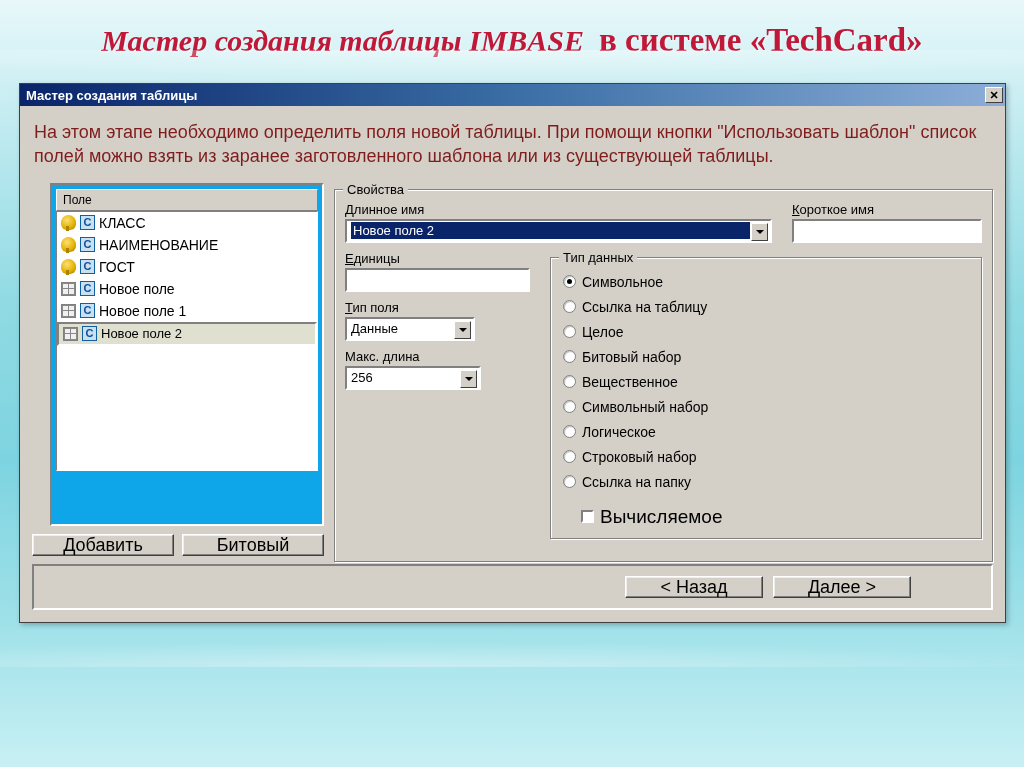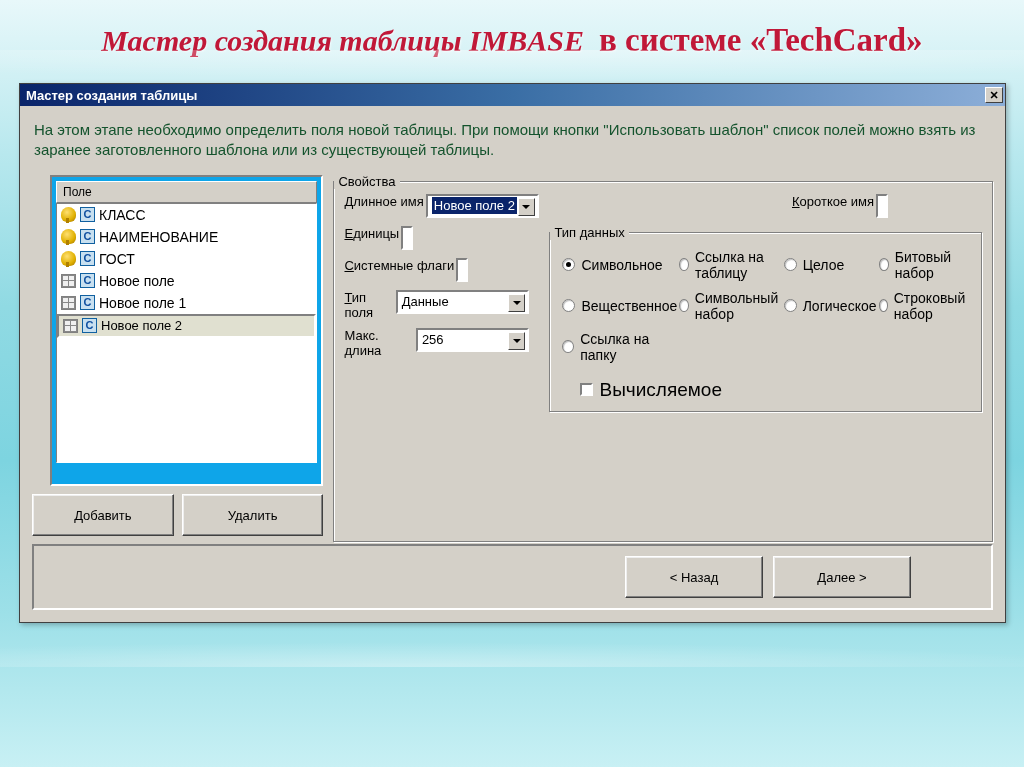--- a/index.html
+++ b/index.html
@@ -58,21 +58,21 @@
   font-family: Arial; font-size: 11px; color: #000; font-weight: bold;
   cursor: pointer;
 }
 .win-body {
   flex: 1;
   padding: 10px 12px 12px;
   display: flex;
   flex-direction: column;
   gap: 8px;
 }
-.desc { font-size: 15px; color: #14532d; line-height: 1.35; padding: 4px 2px 6px; }
+.desc { font-size: 18px; color: #7f1d1d; line-height: 1.35; padding: 4px 2px 6px; }
 .main-row { display: flex; gap: 10px; flex: 1; }
 .left-col { width: 292px; display: flex; flex-direction: column; gap: 8px; }
 .right-col { flex: 1; }
 
 .sunken-panel {
   border: 2px solid;
   border-color: #808080 #fff #fff #808080;
   background: #0ea5e9;
   margin-left: 18px;
 }
@@ -127,47 +127,47 @@
   color: #1050a0;
   font-weight: bold;
   font-size: 11px;
   text-align: center;
   line-height: 13px;
 }
 
 .btn-row { display: flex; gap: 8px; }
 .winbtn {
   flex: 1;
-  height: 42px;
+  height: 22px;
   background: #d4d0c8;
   border: 1px solid;
   border-color: #fff #404040 #404040 #fff;
   box-shadow: inset -1px -1px 0 #808080, inset 1px 1px 0 #eee;
-  font-size: 13px;
+  font-size: 18px;
   cursor: pointer;
   display: flex; align-items: center; justify-content: center; text-align: center;
 }
 
 .groupbox {
   border: 1px solid #808080;
   box-shadow: inset 1px 1px 0 #fff, 1px 1px 0 #fff;
   position: relative;
   padding: 12px 10px 10px;
   margin-top: 6px;
 }
 .groupbox > .legend {
   position: absolute;
-  top: -8px; left: 0;
+  top: -8px; left: 8px;
   background: #d4d0c8;
   padding: 0 4px;
   font-size: 13px;
 }
 .props { height: 100%; }
 .props-row1 { display: flex; gap: 20px; margin-bottom: 8px; }
-.field { display: flex; gap: 2px; }
+.field { display: flex; flex-direction: column; gap: 2px; }
 .field .lbl { font-size: 13px; }
 .field .lbl .ul { text-decoration: underline; }
 .combo, .txt, .sel {
   height: 24px;
   background: #fff;
   border: 2px solid;
   border-color: #808080 #fff #fff #808080;
   font-size: 13px;
   padding: 2px 4px;
   display: flex; align-items: center;
@@ -183,21 +183,21 @@
   border-color: #fff #404040 #404040 #fff;
   display: flex; align-items: center; justify-content: center;
   cursor: pointer;
 }
 .combo .dd::after { content:""; border: 4px solid transparent; border-top-color: #000; margin-top: 4px; }
 
 .props-row2 { display: flex; gap: 20px; }
 .col-small { width: 185px; display: flex; flex-direction: column; gap: 8px; }
 
 .datatype-box { flex: 1; }
-.radio-grid { display: grid; grid-template-columns: 1fr 1fr 1fr 1fr; gap: 9px 2px; padding: 4px 2px; }
+.radio-grid { display: grid; grid-template-columns: 1fr; gap: 9px 2px; padding: 4px 2px; }
 .radio {
   display: flex; align-items: center; gap: 6px;
   font-size: 14px; cursor: pointer;
 }
 .radio .dot {
   width: 13px; height: 13px; border-radius: 50%;
   background: #fff;
   border: 1px solid #808080;
   box-shadow: inset 1px 1px 1px rgba(0,0,0,0.25);
   display: flex; align-items: center; justify-content: center;
@@ -276,21 +276,21 @@
               </div>
               <div class="list-item sel">
                 <span class="ico-grid"></span>
                 <span class="ico-c">C</span>
                 <span class="lbl">Новое поле 2</span>
               </div>
             </div>
         </div>
         <div class="btn-row">
           <div class="winbtn">Добавить</div>
-          <div class="winbtn">Удалить</div>
+          <div class="winbtn">Битовый</div>
         </div>
       </div>
 
       <div class="right-col">
         <div class="groupbox props">
           <span class="legend">Свойства</span>
 
           <div class="props-row1">
             <div class="field" style="flex:1">
               <span class="lbl"><span class="ul">Д</span><span>линное имя</span></span>
@@ -305,33 +305,29 @@
             </div>
           </div>
 
           <div class="props-row2">
             <div class="col-small">
               <div class="field">
                 <span class="lbl"><span class="ul">Е</span>диницы</span>
                 <div class="txt"></div>
               </div>
               <div class="field">
-                <span class="lbl"><span class="ul">С</span>истемные флаги</span>
-                <div class="txt"></div>
-              </div>
-              <div class="field">
                 <span class="lbl"><span class="ul">Т</span>ип поля</span>
-                <div class="combo" style="width:144px">
+                <div class="combo" style="width:130px">
                   <span class="val">Данные</span>
                   <span class="dd"></span>
                 </div>
               </div>
               <div class="field">
                 <span class="lbl">Макс. длина</span>
-                <div class="combo" style="width:120px">
+                <div class="combo" style="width:136px">
                   <span class="val">256</span>
                   <span class="dd"></span>
                 </div>
               </div>
             </div>
 
             <div class="datatype-box">
               <div class="groupbox" style="height:auto">
                 <span class="legend"><span class="ul">Т</span>ип данных</span>
                 <div class="radio-grid" id="radio-grid">

